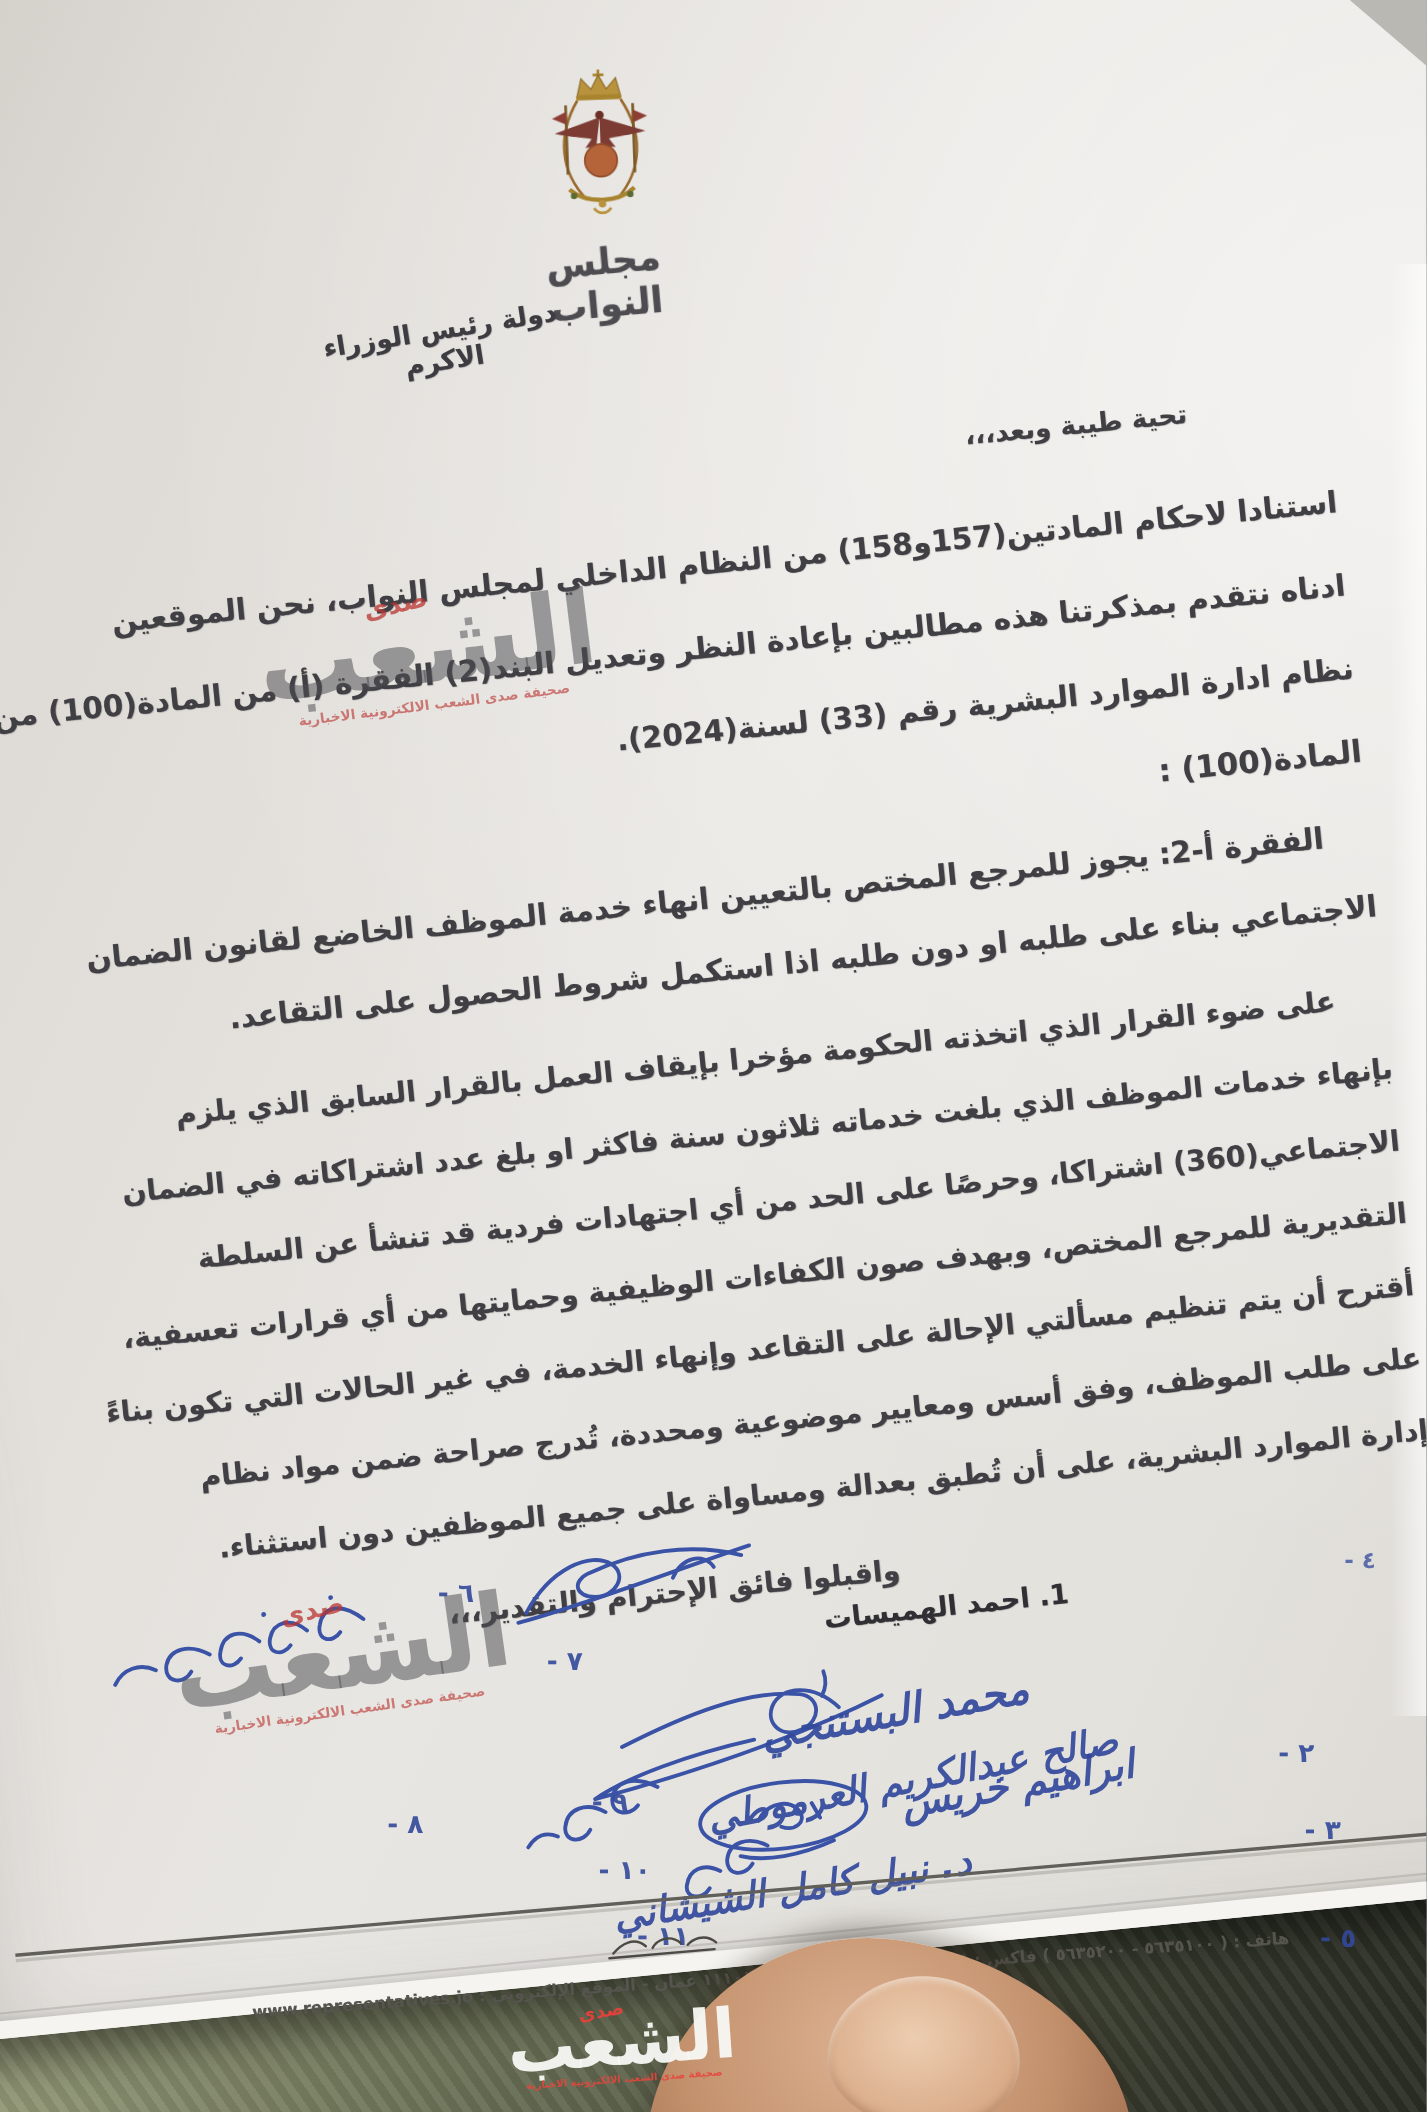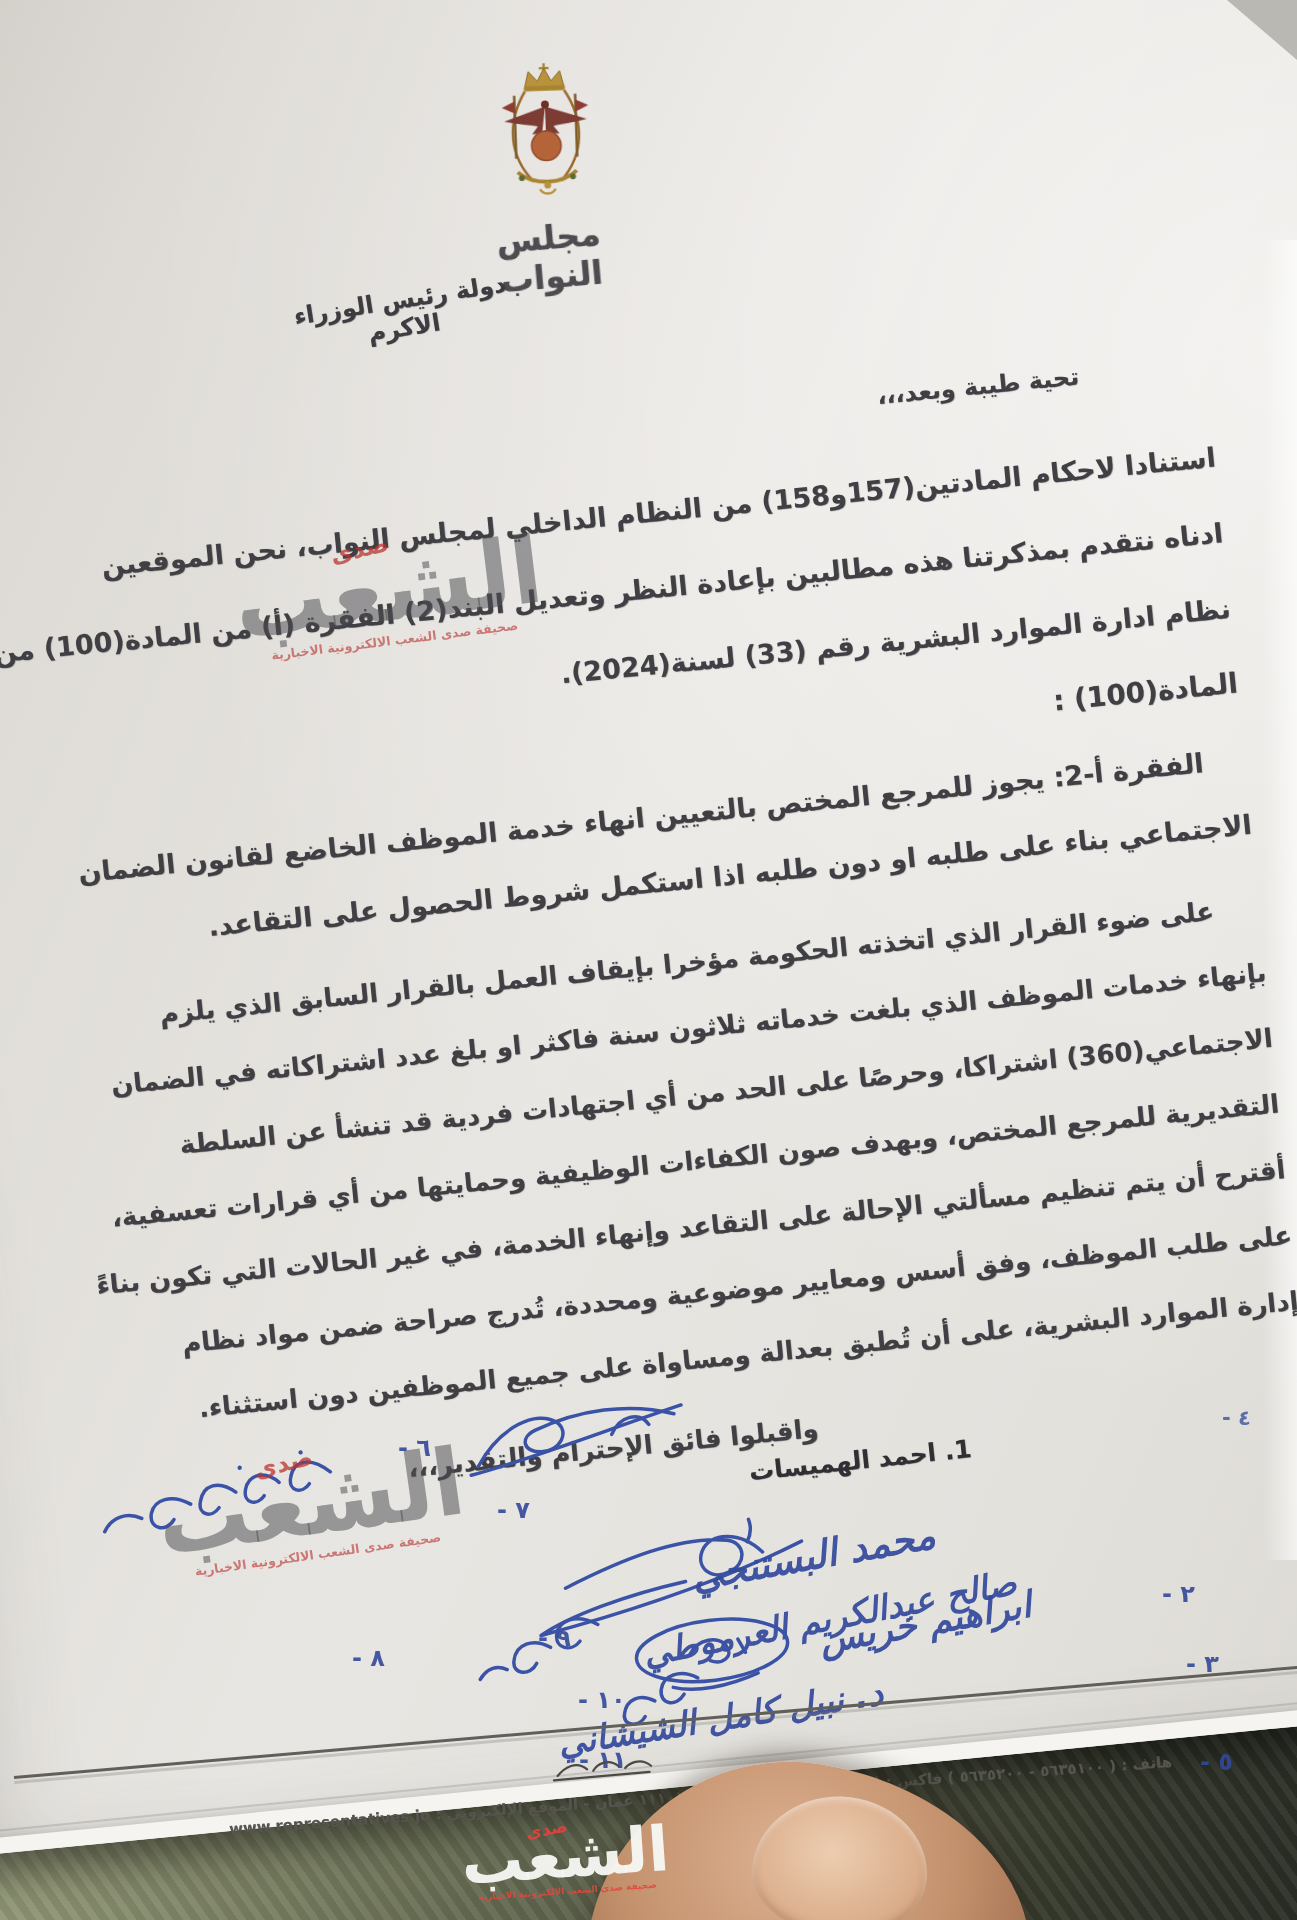--- a/index.html
+++ b/index.html
@@ -190,21 +190,21 @@
 
   <div class="hnum" style="left:538px;top:1624px;">٩ -</div>
   <svg class="sig" style="left:628px;top:1612px;transform:rotate(-7deg);" width="175" height="92">
     <ellipse cx="85" cy="38" rx="76" ry="30"></ellipse>
     <path d="M62,40 C72,24 94,24 100,36 C106,46 94,54 82,48 M112,30 L118,44"></path>
     <path d="M42,70 C64,78 96,76 128,66"></path>
   </svg>
   <div class="hand" style="left:818px;top:1602px;font-size:36px;transform:rotate(-10deg);">ابراهيم خريس</div>
   <div class="hnum" style="left:1186px;top:1650px;">٣ -</div>
 
-  <div class="hnum" style="left:544px;top:1686px;margin-left:34px;">١٠ -</div>
+  <div class="hnum" style="left:544px;top:1686px;">١٠ -</div>
   <svg class="sig" style="left:600px;top:1664px;transform:rotate(-9deg);" width="120" height="62">
     <path d="M100,20 C84,8 66,12 62,26 C58,40 74,46 84,34 M54,36 C40,26 26,30 22,44 C18,56 34,60 42,50"></path>
   </svg>
 
   <div class="hand" style="left:556px;top:1698px;font-size:34px;transform:rotate(-9deg);">د. نبيل كامل الشيشاني</div>
   <div class="hnum" style="left:579px;top:1746px;">١١ -</div>
   <div class="hnum" style="left:1200px;top:1748px;">٥ -</div>
 
   <div class="foot-rule"></div>
   <svg class="foot-callig" width="115" height="30">

